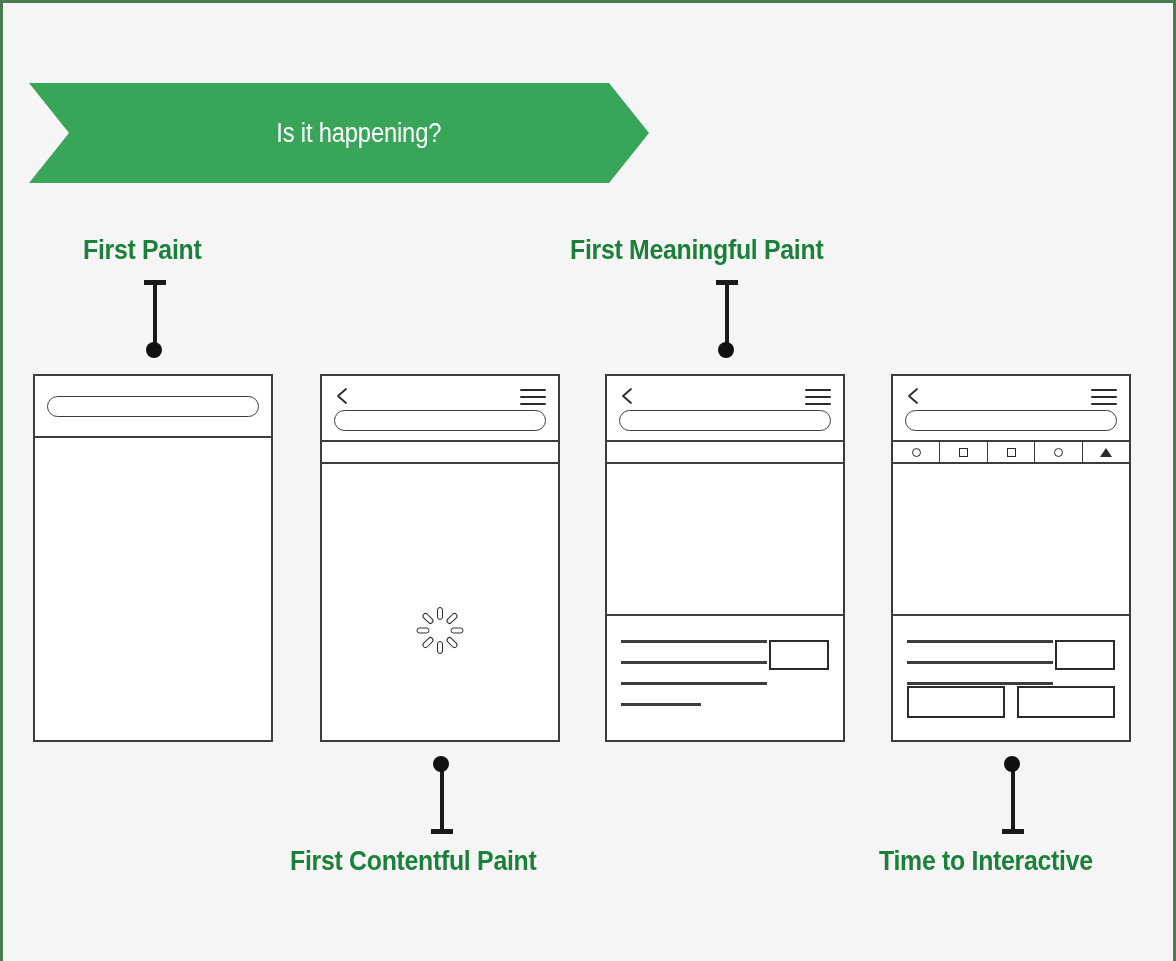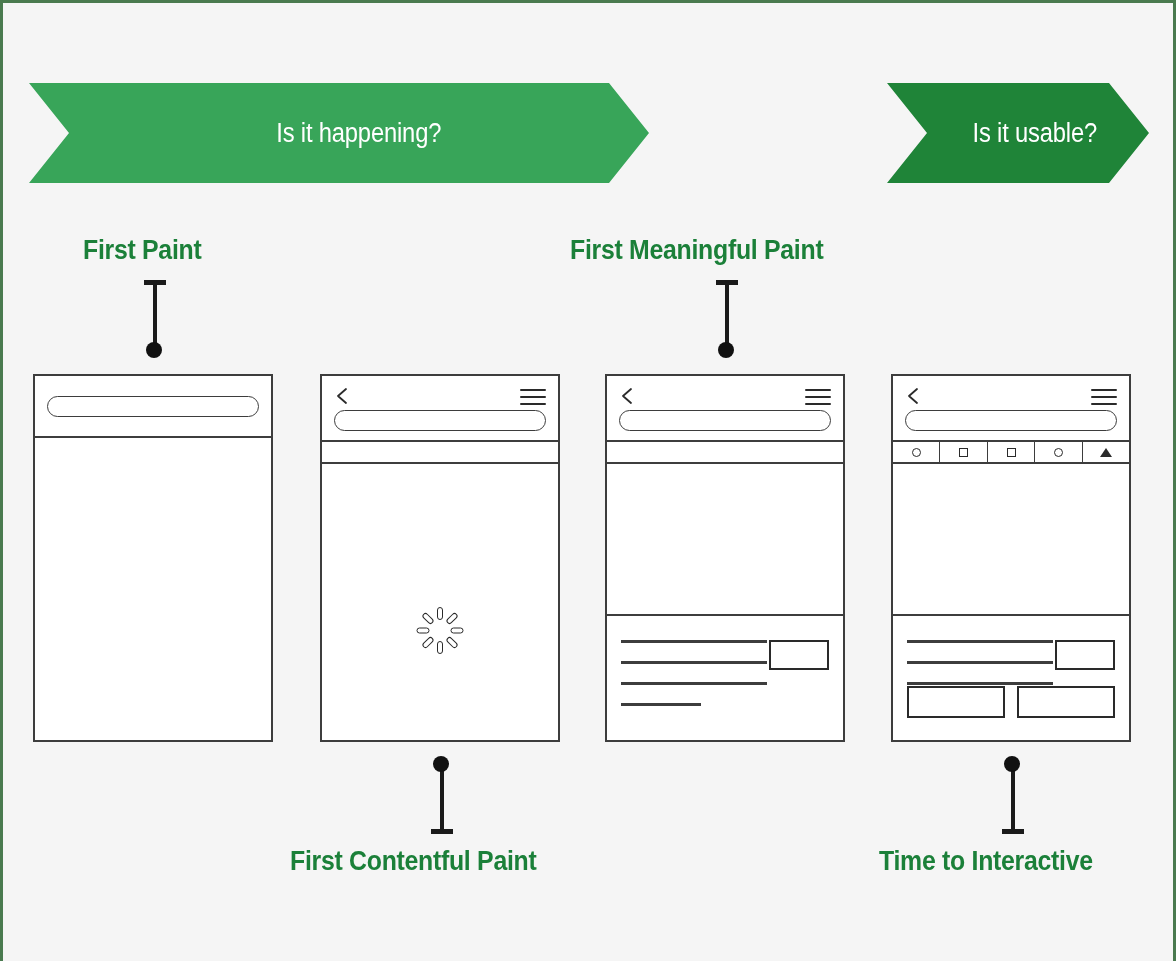--- a/index.html
+++ b/index.html
@@ -319,23 +319,20 @@
 </style>
 </head>
 <body>
 
 <div id="page">
 
   <div id="banner">
     <div class="chev" id="chev0">
       <span class="chev-label">Is it happening?</span>
     </div>
-    <div class="chev" id="chev2">
-      <span class="chev-label">Is it usable?</span>
-    </div>
   </div>
 
   <div class="metric-label" id="label-fp">First Paint</div>
   <div class="metric-label" id="label-fmp">First Meaningful Paint</div>
   <div class="metric-label" id="label-fcp">First Contentful Paint</div>
   <div class="metric-label" id="label-tti">Time to Interactive</div>
 
   <div class="pointer down" id="ptr-fp">
     <div class="cap"></div>
     <div class="stem"></div>

